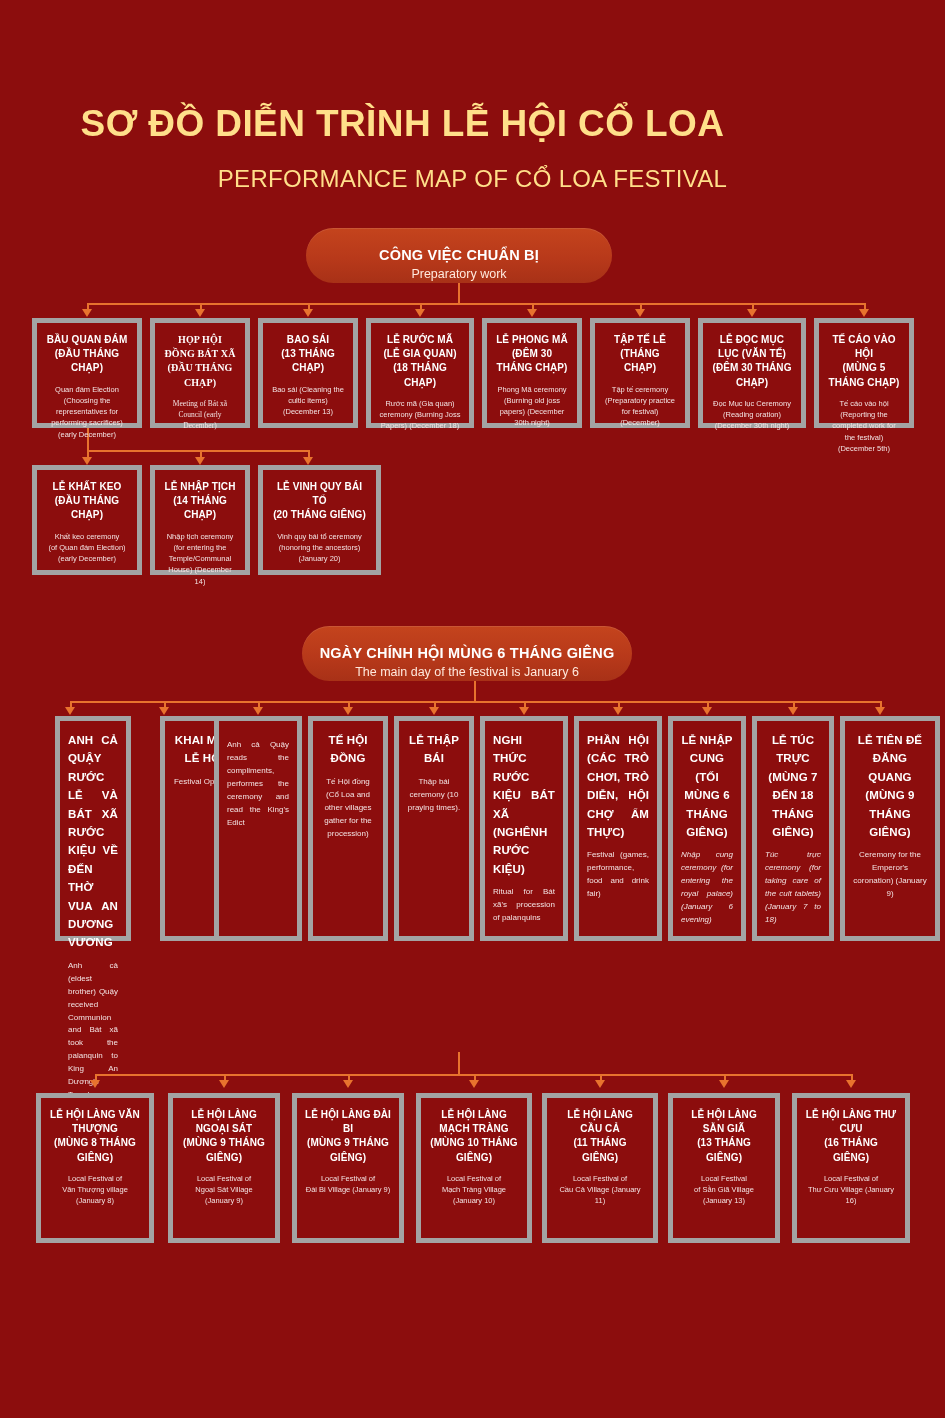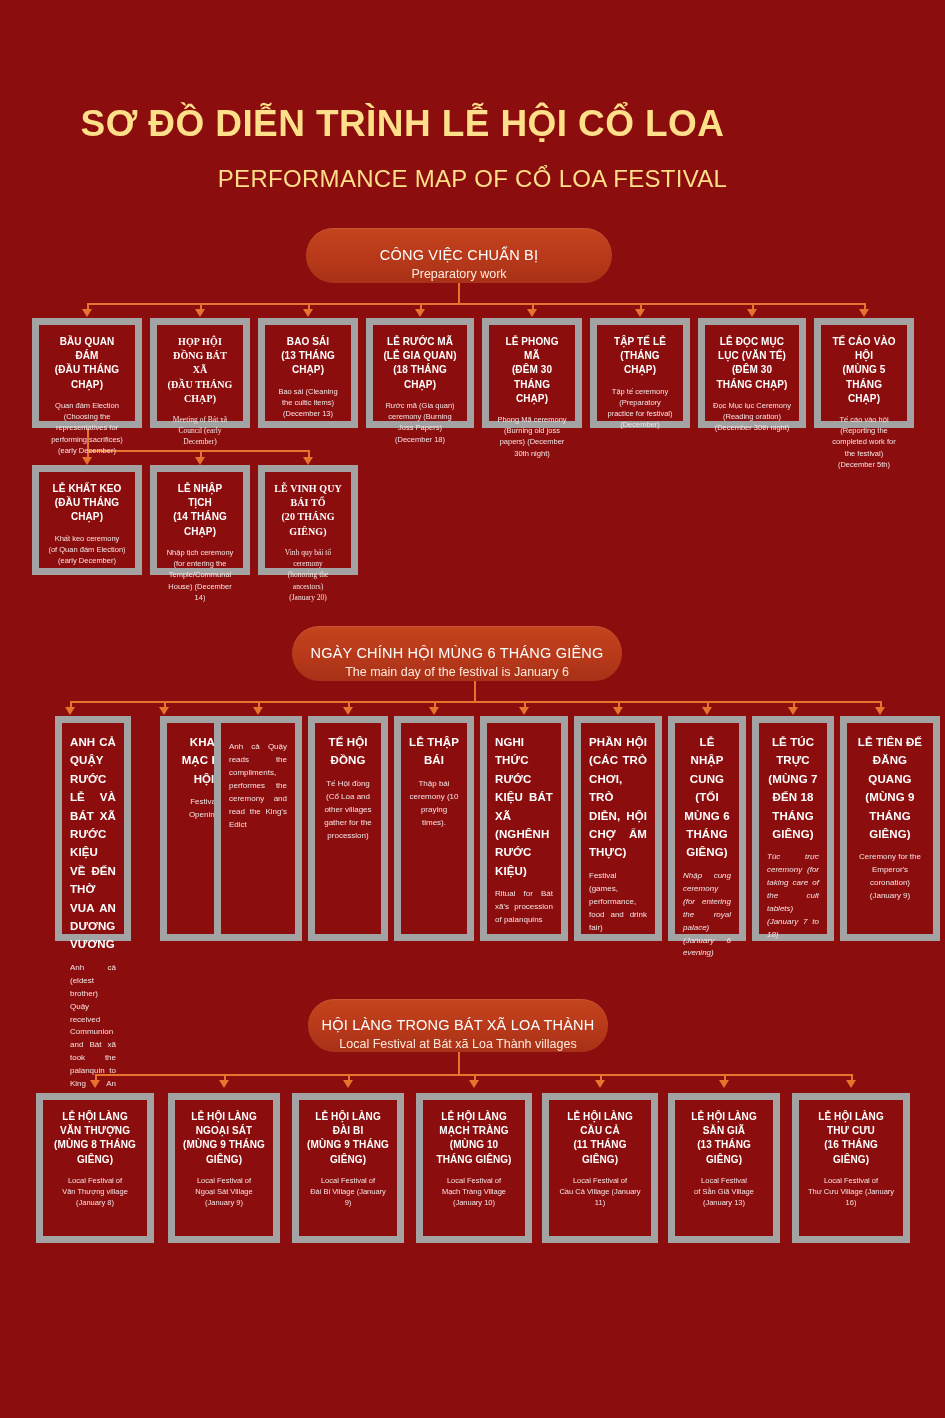--- a/index.html
+++ b/index.html
@@ -31,37 +31,37 @@
 
   
   .pill {
     position: absolute;
     border-radius: 40px;
     background: linear-gradient(180deg, #c4441d 0%, #b8391a 55%, #a83117 100%);
     display: flex; flex-direction: column;
     align-items: center; justify-content: center;
     box-shadow: 0 1px 0 rgba(255,255,255,.10) inset;
   }
-  .pill .p-vi { font-size: 14.5px; font-weight: normal; letter-spacing: .2px; color:#fff;margin-top:16px; }
+  .pill .p-vi { font-size: 14.5px; font-weight: bold; letter-spacing: .2px; color:#fff;margin-top:16px; }
   .pill .p-en { font-size: 12.5px; font-weight: normal; color:#ffe9dd; margin-top: 4px; }
 
   
   .hline { position: absolute; height: 2px; background: #e8732e; }
   .vline { position: absolute; width: 2px; background: #e8732e; }
   .arrow {
     position: absolute; width: 0; height: 0;
     border-left: 5px solid transparent;
     border-right: 5px solid transparent;
     border-top: 8px solid #e8732e;
   }
 
   
   .box {
     position: absolute;
-    border: 7px solid #a3a3a3;
+    border: 5px solid #a3a3a3;
     padding: 10px 8px 8px 8px;
     background: #8c0d0d;
   }
   .box .b-vi {
     font-size: 10px; font-weight: bold; line-height: 1.42;
     text-align: center; color: #ffffff; letter-spacing: .1px;
   }
   .box .b-en {
     font-size: 7.5px; font-weight: normal; line-height: 1.5;
     text-align: center; color: #f3e3e3; margin-top: 8px;
@@ -152,27 +152,27 @@
     </div>
   <div id="row-1b">
       <div class="box" style="left: 32px; top: 465px; width: 110px; height: 110px;">
         <div class="b-vi">LỄ KHẤT KEO<br>(ĐẦU THÁNG CHẠP)</div>
         <div class="b-en">Khất keo ceremony<br>(of Quan đám Election)<br>(early December)</div>
       </div>
       <div class="box" style="left: 150px; top: 465px; width: 100px; height: 110px;">
         <div class="b-vi">LỄ NHẬP TỊCH<br>(14 THÁNG CHẠP)</div>
         <div class="b-en">Nhập tịch ceremony<br>(for entering the Temple/Communal House) (December 14)</div>
       </div>
-      <div class="box" style="left: 258px; top: 465px; width: 100px; height: 110px; font-family: Liberation Serif, serif;">
+      <div class="box" style="left: 258px; top: 465px; width: 123px; height: 110px;">
         <div class="b-vi">LỄ VINH QUY BÁI TỔ<br>(20 THÁNG GIÊNG)</div>
         <div class="b-en">Vinh quy bái tổ ceremony<br>(honoring the ancestors)<br>(January 20)</div>
       </div>
     </div>
 
-  <div class="pill" id="pill-2" style="left:292px; top:626px; width:330px; height:55px;">
+  <div class="pill" id="pill-2" style="left:302px; top:626px; width:330px; height:55px;">
     <div class="p-vi">NGÀY CHÍNH HỘI MÙNG 6 THÁNG GIÊNG</div>
     <div class="p-en">The main day of the festival is January 6</div>
   </div>
 
   <div id="connectors-2">
       <div class="vline" style="left: 474px; top: 681px; height: 20px;"></div>
       <div class="hline" style="left: 70px; top: 701px; width: 810px;"></div>
       <div class="vline" style="left: 70px; top: 701px; height: 7px;"></div>
       <div class="arrow" style="left: 65px; top: 707px;"></div>
       <div class="vline" style="left: 164px; top: 701px; height: 7px;"></div>
@@ -229,24 +229,20 @@
       <div class="box tall ctr-only" style="left: 752px; top: 716px; width: 82px; height: 225px;">
         <div class="b-vi">LỄ TÚC TRỰC (MÙNG 7 ĐẾN 18 THÁNG GIÊNG)</div>
         <div class="b-en italic">Túc trực ceremony (for taking care of the cult tablets) (January 7 to 18)</div>
       </div>
       <div class="box tall centered" style="left: 840px; top: 716px; width: 100px; height: 225px;">
         <div class="b-vi">LỄ TIÊN ĐẾ ĐĂNG QUANG (MÙNG 9 THÁNG GIÊNG)</div>
         <div class="b-en">Ceremony for the Emperor's coronation) (January 9)</div>
       </div>
     </div>
 
-  <div class="pill" id="pill-3" style="left:308px; top:999px; width:300px; height:53px;">
-    <div class="p-vi">HỘI LÀNG TRONG BÁT XÃ LOA THÀNH</div>
-    <div class="p-en">Local Festival at Bát xã Loa Thành villages</div>
-  </div>
 
   <div id="connectors-3">
       <div class="vline" style="left: 458px; top: 1052px; height: 22px;"></div>
       <div class="hline" style="left: 95px; top: 1074px; width: 756px;"></div>
       <div class="vline" style="left: 95px; top: 1074px; height: 7px;"></div>
       <div class="arrow" style="left: 90px; top: 1080px;"></div>
       <div class="vline" style="left: 224px; top: 1074px; height: 7px;"></div>
       <div class="arrow" style="left: 219px; top: 1080px;"></div>
       <div class="vline" style="left: 348px; top: 1074px; height: 7px;"></div>
       <div class="arrow" style="left: 343px; top: 1080px;"></div>

